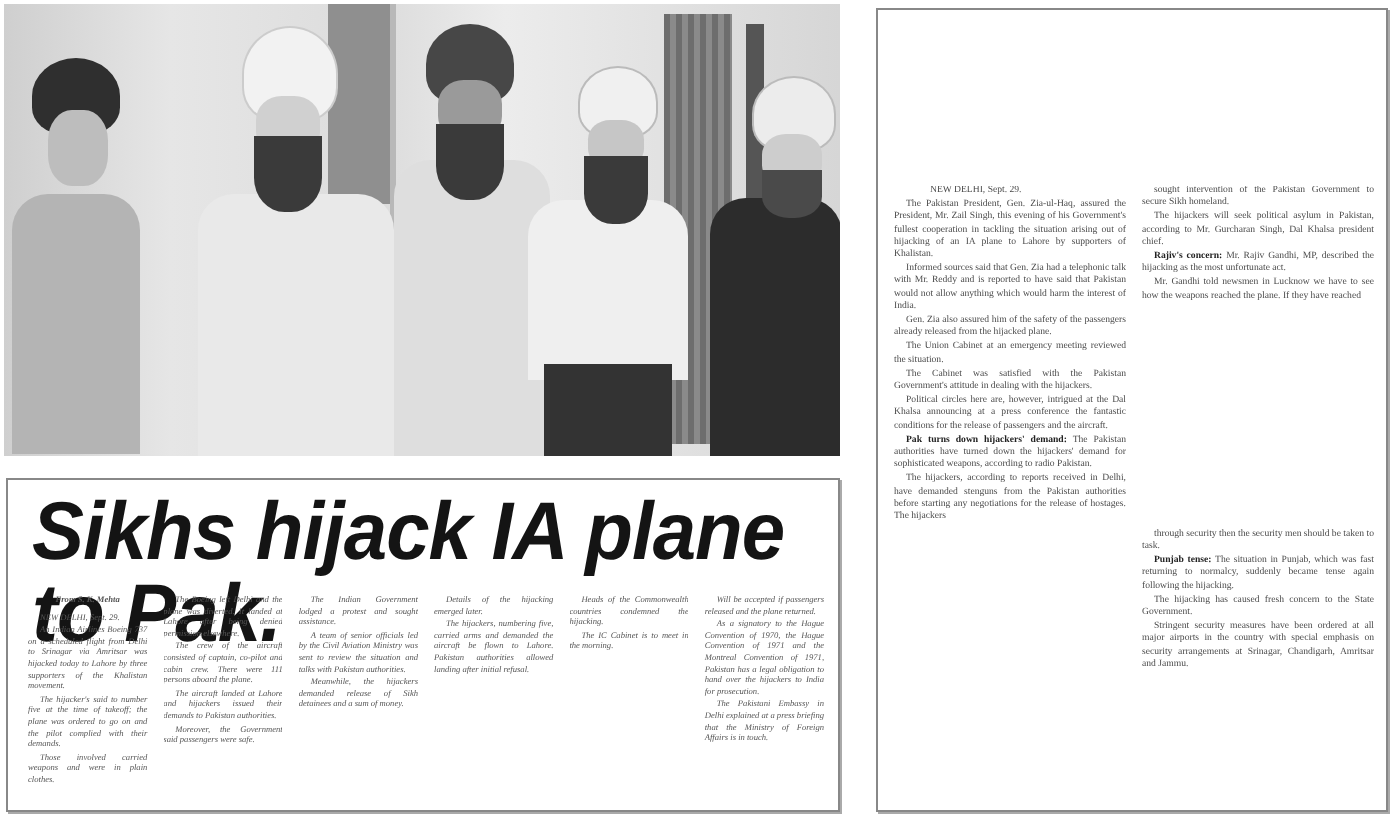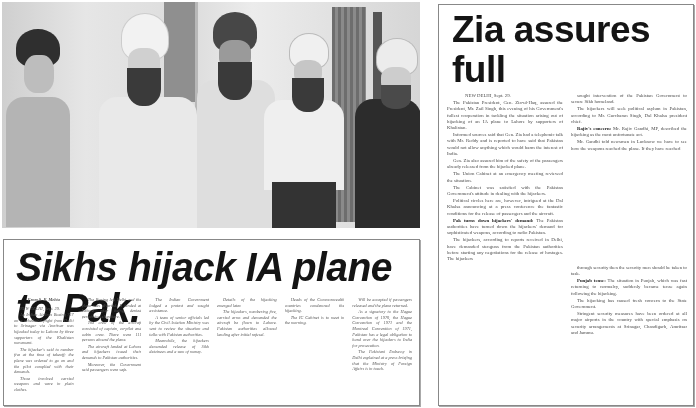--- a/index.html
+++ b/index.html
@@ -127,21 +127,20 @@
       <div class="col">
         <p>Will be accepted if passengers released and the plane returned.</p>
         <p>As a signatory to the Hague Convention of 1970, the Hague Convention of 1971 and the Montreal Convention of 1971, Pakistan has a legal obligation to hand over the hijackers to India for prosecution.</p>
         <p>The Pakistani Embassy in Delhi explained at a press briefing that the Ministry of Foreign Affairs is in touch.</p>
       </div>
     </div>
 </div>
 
 <div class="article article-right">
   <div class="headline headline-right">
-    <div>Zia assures full</div>
   </div>
   <div class="cols cols-right" id="right-cols">
       <div class="col">
         <p class="dateline">NEW DELHI, Sept. 29.</p>
         <p>The Pakistan President, Gen. Zia-ul-Haq, assured the President, Mr. Zail Singh, this evening of his Government's fullest cooperation in tackling the situation arising out of hijacking of an IA plane to Lahore by supporters of Khalistan.</p>
         <p>Informed sources said that Gen. Zia had a telephonic talk with Mr. Reddy and is reported to have said that Pakistan would not allow anything which would harm the interest of India.</p>
         <p>Gen. Zia also assured him of the safety of the passengers already released from the hijacked plane.</p>
         <p>The Union Cabinet at an emergency meeting reviewed the situation.</p>
         <p>The Cabinet was satisfied with the Pakistan Government's attitude in dealing with the hijackers.</p>
         <p>Political circles here are, however, intrigued at the Dal Khalsa announcing at a press conference the fantastic conditions for the release of passengers and the aircraft.</p>

